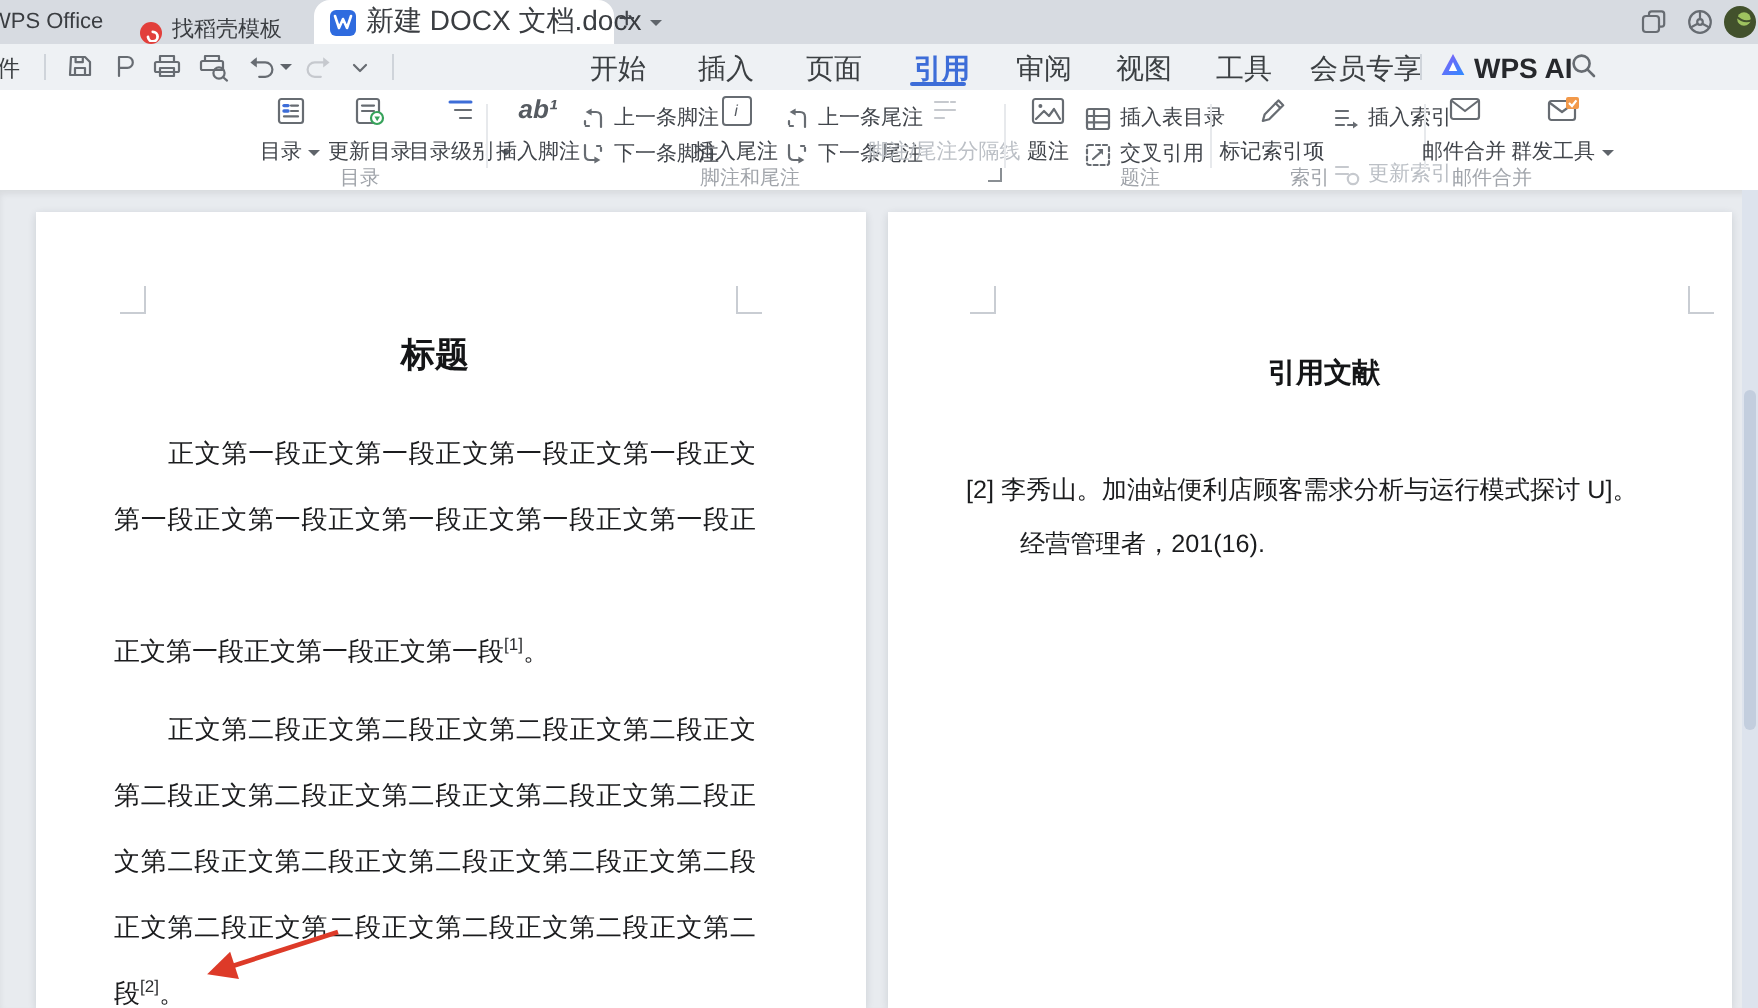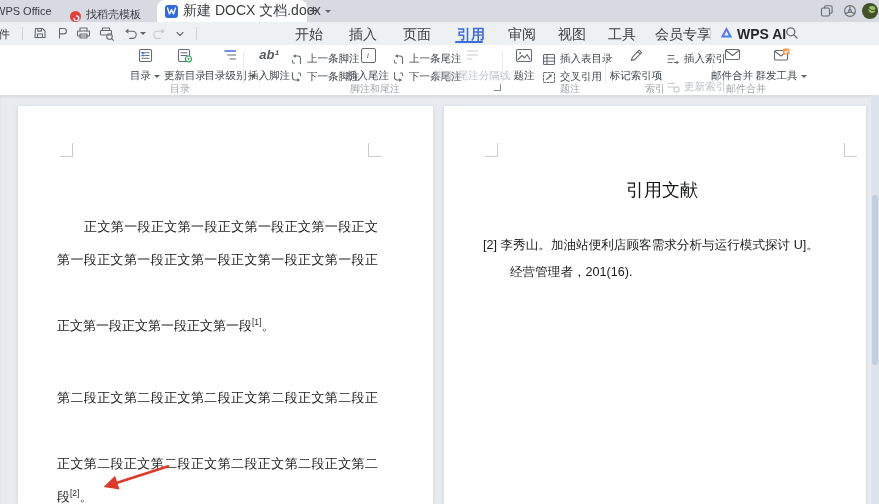--- a/index.html
+++ b/index.html
@@ -43,21 +43,21 @@
   
   #docarea{left:0;top:95px;width:879px;height:409px;background:#e8ebef;box-shadow:inset 0 2px 3px rgba(0,0,0,.07)}
   .page{position:absolute;background:#ffffff;box-shadow:0 1px 4px rgba(31,41,55,.14)}
   .mark-l{position:absolute;width:12px;height:13px;border-right:1px solid #c9cdd3;border-bottom:1px solid #c9cdd3}
   .mark-r{position:absolute;width:12px;height:13px;border-left:1px solid #c9cdd3;border-bottom:1px solid #c9cdd3}
   .doc-title{position:absolute;font-size:17px;font-weight:bold;color:#141517;text-align:center}
   .bline{position:absolute;height:33px;line-height:33px;font-size:13px;color:#1b1c1e;
          text-align:justify;text-align-last:justify;overflow:hidden;white-space:nowrap}
   .bline.lastline{text-align:left;text-align-last:left}
   .fnref{font-size:8.5px;position:relative;top:-5px;color:#2a2b2d}
-  .ref-head{position:absolute;font-size:18px;font-weight:normal;color:#141517;text-align:center}
+  .ref-head{position:absolute;font-size:14px;font-weight:bold;color:#141517;text-align:center}
   .refline{position:absolute;height:27px;line-height:27px;font-size:12.6px;color:#1b1c1e;white-space:nowrap}
   #scrollbar{position:absolute;right:0;top:95px;width:8px;height:409px;background:#dde3ed}
   #scroll-thumb{position:absolute;right:1px;top:100px;width:6px;height:170px;border-radius:3px;background:#c3cede}
 </style>
 </head>
 <body>
 
 <div id="tabbar" class="abs">
   <span class="abs tab-text" style="left:-5px;top:5px">WPS Office</span>
 
@@ -413,28 +413,31 @@
     </div>
 </div>
 <div class="glabel" style="left:711px;width:70px">邮件合并</div>
 
 <div id="docarea" class="abs"></div>
 
 <div class="page" style="left:18px;top:106px;width:415px;height:398px">
   <div class="mark-l" style="left:42px;top:37px"></div>
   <div class="mark-r" style="left:350px;top:37px"></div>
 
+  <div class="doc-title" style="left:39px;width:321px;top:60px">标题</div>
 
   <div class="bline" style="left:39px;width:321px;top:104px;text-indent:27px">正文第一段正文第一段正文第一段正文第一段正文</div>
   <div class="bline" style="left:39px;width:321px;top:137px">第一段正文第一段正文第一段正文第一段正文第一段正</div>
   <div class="bline lastline" style="left:39px;width:321px;top:203px">
     <span>正文第一段正文第一段正文第一段</span><span class="fnref">[1]</span><span>。</span>
   </div>
 
+  <div class="bline" style="left:39px;width:321px;top:242px;text-indent:27px">正文第二段正文第二段正文第二段正文第二段正文</div>
   <div class="bline" style="left:39px;width:321px;top:275px">第二段正文第二段正文第二段正文第二段正文第二段正</div>
+  <div class="bline" style="left:39px;width:321px;top:308px">文第二段正文第二段正文第二段正文第二段正文第二段</div>
   <div class="bline" style="left:39px;width:321px;top:341px">正文第二段正文第二段正文第二段正文第二段正文第二</div>
   <div class="bline lastline" style="left:39px;width:321px;top:374px">
     <span>段</span><span class="fnref">[2]</span><span>。</span>
   </div>
 </div>
 
 <svg class="abs" style="left:85px;top:455px" width="95" height="45">
   <defs>
     <marker id="ah" markerWidth="7" markerHeight="7" refX="5" refY="3.5" orient="auto">
       <polygon points="0.5,0.5 6.5,3.5 0.5,6.5" fill="#dd3a28"></polygon>

